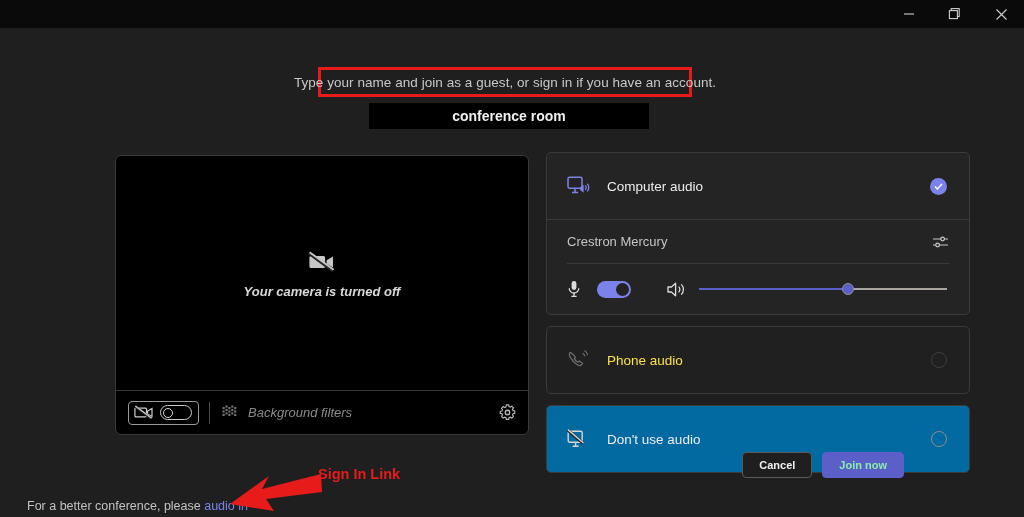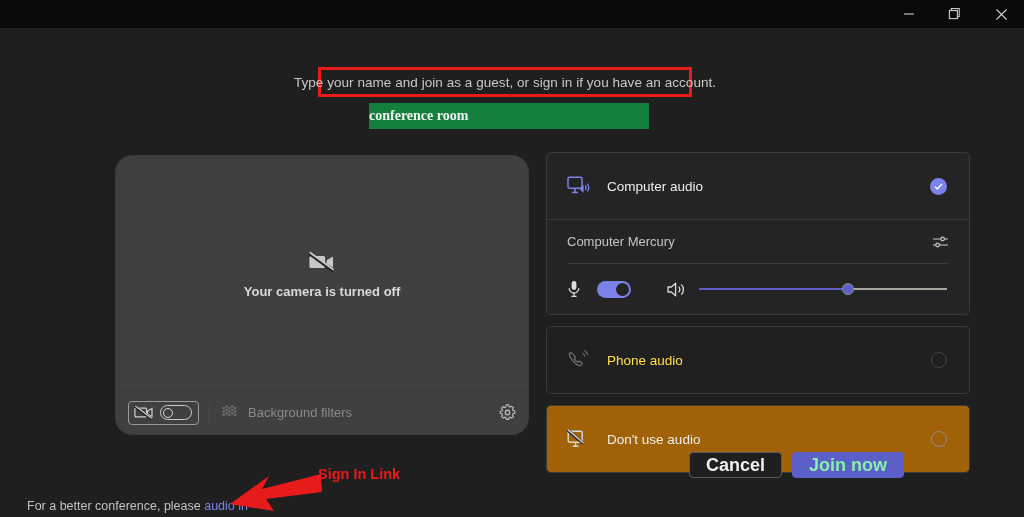--- a/index.html
+++ b/index.html
@@ -28,34 +28,34 @@
   .subtitle-wrap {
     position: absolute; left: 318px; top: 67px; width: 374px; height: 30px;
     border: 3px solid #e81b1b;
     display: flex; align-items: center; justify-content: center;
   }
   .subtitle {
     font-size: 13.5px; color: #c8c8c8; letter-spacing: 0.05px; white-space: nowrap;
   }
   .name-field {
     position: absolute; left: 369px; top: 103px; width: 280px; height: 26px;
-    background: #15803d;
-    display: flex; align-items: center; 
+    background: #000000;
+    display: flex; align-items: center; justify-content: center;
     border: none;
-    font-family: Liberation Serif, serif;
   }
   .name-field-text {
     font-size: 14px; font-weight: bold; color: #f0f0f0;
   }
 
   
   .video-panel {
     position: absolute; left: 115px; top: 155px; width: 414px; height: 280px;
-    background: #404040; border: 1px solid #3a3a3a; border-radius: 17px;
+    background: #000000; border: 1px solid #3a3a3a; border-radius: 6px;
     overflow: hidden;
+    font-style: italic;
   }
   .video-stage {
     position: absolute; left: 0; top: 0; right: 0; height: 236px;
     display: flex; flex-direction: column; align-items: center; justify-content: center;
   }
   .cam-off-icon { color: #c7c7c7; margin-bottom: 6px; }
   .cam-off-text { font-size: 13px; font-weight: bold; color: #d8d8d8; }
 
   .video-toolbar {
     position: absolute; left: 0; bottom: 0; width: 100%; height: 44px;
@@ -81,21 +81,21 @@
   .bgfilters { display: flex; align-items: flex-start; gap: 9px; }
   .bgfilters .label { font-size: 13px; color: #8a8a8a; }
   .bgfilters .icon { color: #6f6f6f; display: flex; }
   .gear-btn { margin-left: auto; color: #b9b9b9; display: flex; }
 
   
   .audio-col {
     position: absolute; left: 546px; top: 152px; width: 424px;
   }
   .audio-card {
-    background: #a16207; border: 1px solid #3a3a3a; border-radius: 5px;
+    background: #0369a1; border: 1px solid #3a3a3a; border-radius: 5px;
     margin-bottom: 11px;
   }
   .audio-card.selected { background: #242424; }
   .audio-card.dim { background: #202020; }
   .opt-row {
     display: flex; align-items: center; height: 66px; padding: 0 22px 0 20px;
   }
   .opt-icon { width: 34px; display: flex; align-items: center; color: #7b83eb; }
   .opt-icon.muted { color: #6c6c6c; }
   .opt-icon.plain { color: #d6d6d6; }
@@ -142,21 +142,21 @@
     background: #5b5fc7; border: 1.5px solid #8f8f8f; transform: translateX(-50%);
   }
 
   
   .footer-btns {
     position: absolute; right: 120px; top: 452px;
     display: flex; gap: 10px; align-items: center;
   }
   .btn {
     height: 26px; padding: 0 16px; border-radius: 4px;
-    font-size: 18px; font-weight: bold;
+    font-size: 11px; font-weight: bold;
     display: flex; align-items: center; justify-content: center;
     white-space: nowrap;
   }
   .btn-cancel { background: #1f1f1f; color: #f0f0f0; border: 1px solid #5a5a5a; }
   .btn-join { background: #5b5fc7; color: #86efac; border: 1px solid #5b5fc7; }
 
   
   .signin-line {
     position: absolute; left: 27px; top: 499px;
     font-size: 12.5px; color: #c2c2c2; white-space: nowrap;
@@ -283,21 +283,21 @@
           <span class="radio-check">
             <svg width="11" height="11" viewBox="0 0 11 11">
                 <path d="M2 5.6l2.3 2.3L9 3" stroke="#ffffff" stroke-width="1.4" fill="none"></path>
               </svg>
           </span>
         </span>
       </div>
 
       <div class="device-section">
         <div class="device-row">
-          <span class="device-name">Computer Mercury</span>
+          <span class="device-name">Crestron Mercury</span>
           <span class="device-settings">
             <svg width="17" height="16" viewBox="0 0 17 16">
               <path d="M1 5h8.2M12 5h4" stroke="#c9c9c9" stroke-width="1.2" fill="none"></path>
               <circle cx="10.6" cy="5" r="1.8" fill="none" stroke="#c9c9c9" stroke-width="1.2"></circle>
               <path d="M1 11h3.2M7 11h9" stroke="#c9c9c9" stroke-width="1.2" fill="none"></path>
               <circle cx="5.6" cy="11" r="1.8" fill="none" stroke="#c9c9c9" stroke-width="1.2"></circle>
             </svg>
           </span>
         </div>
 

